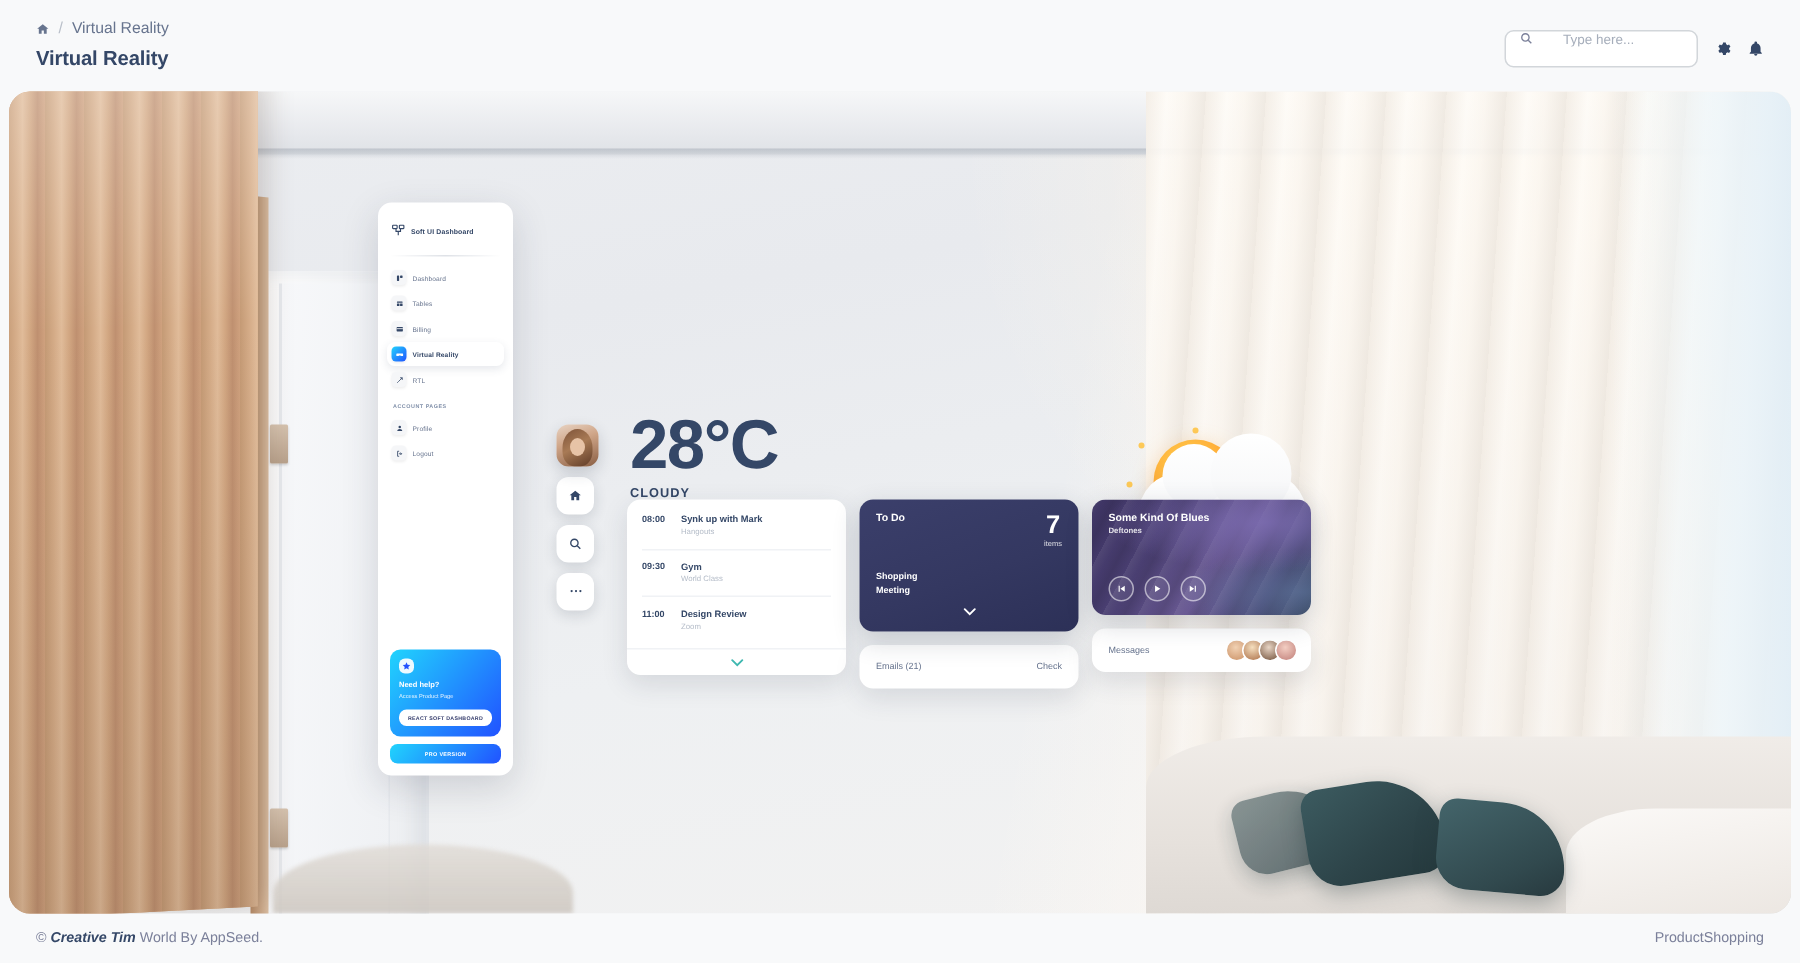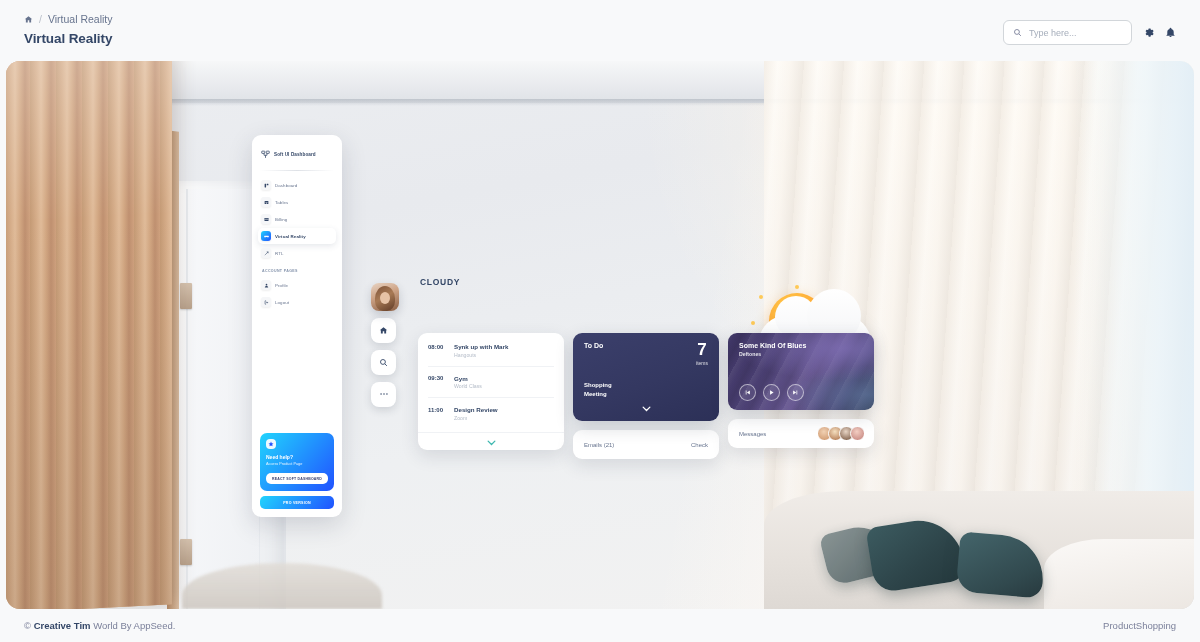--- a/index.html
+++ b/index.html
@@ -48,22 +48,22 @@
     gap: 11px;
     padding-top: 12px;
   }
   .search-box {
     width: 129px;
     height: 25px;
     border: 1px solid #d2d6da;
     border-radius: 6px;
     background: #fff;
     display: flex;
-    align-items: center;
-    gap: 7px;
+    align-items: flex-start;
+    gap: 20px;
     padding: 0 9px;
   }
   .search-box .mag { color: #7b809a; display: inline-flex; }
   .search-box input {
     border: none;
     outline: none;
     font-family: "Liberation Sans", sans-serif;
     font-size: 9px;
     color: #495057;
     background: transparent;
@@ -492,21 +492,21 @@
   .av3 { background: radial-gradient(circle at 45% 35%, #e9d6c6, #6d4b34); }
   .av4 { background: radial-gradient(circle at 45% 35%, #f4cfc4, #bf7d77); }
 
   
   .footer {
     height: 33px;
     padding: 0 24px;
     display: flex; align-items: center; justify-content: space-between;
   }
   .footer-left { font-size: 9.5px; color: #7b809a; }
-  .footer-left b { color: #344767; font-weight: bold; }
+  .footer-left b { color: #344767; font-weight: bold; font-style: italic; }
   .footer-right { display: flex; }
   .footer-right a { font-size: 9.5px; color: #7b809a; text-decoration: none; }
 </style>
 </head>
 <body>
 
 <div class="topnav">
   <div class="nav-left">
     <div class="breadcrumb">
       <span class="home-ic">
@@ -682,20 +682,21 @@
         <svg width="10" height="10" viewBox="0 0 24 24" fill="currentColor">
             <circle cx="5" cy="12" r="1.8"></circle>
             <circle cx="12" cy="12" r="1.8"></circle>
             <circle cx="19" cy="12" r="1.8"></circle>
           </svg>
       </span>
     </button>
   </div>
 
   <div class="weather">
+    <div class="weather-temp">28°C</div>
     <div class="weather-cond">CLOUDY</div>
   </div>
 
   <div class="sky">
     <div class="ray" style="left:44px;  top:2px;"></div>
     <div class="ray" style="left:72px;  top:10px;"></div>
     <div class="ray" style="left:82px;  top:34px;"></div>
     <div class="ray" style="left:8px;   top:12px;"></div>
     <div class="ray" style="left:0px;   top:38px;"></div>
     <div class="ray" style="left:10px;  top:62px;"></div>

